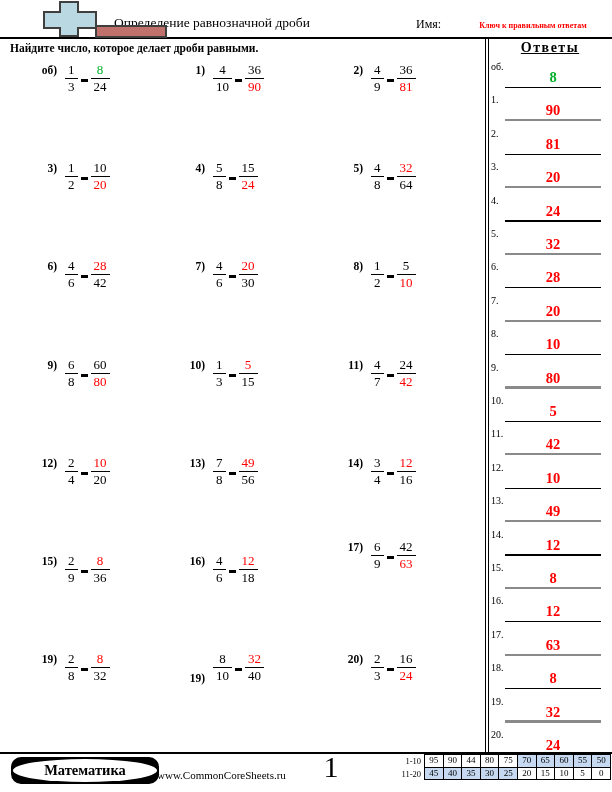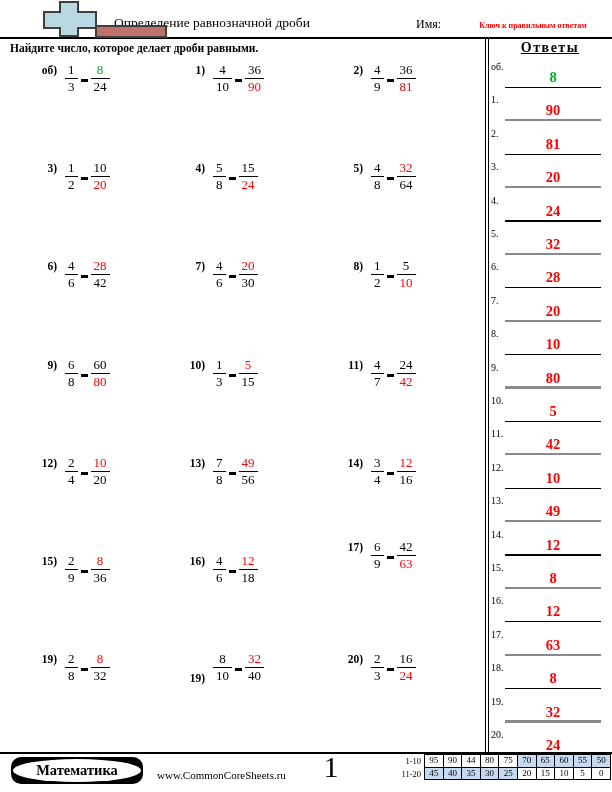--- a/index.html
+++ b/index.html
@@ -39,21 +39,21 @@
   .answer { position:absolute; left:489px; width:120px; height:25px; }
   .alabel { position:absolute; left:2px; bottom:16px; font-size:10px; }
   .aline { position:absolute; left:16px; right:8px; bottom:0; }
   #answers .answer:nth-child(odd) .aline { height:1.2px; background:#000; }
   #answers .answer:nth-child(even) .aline { height:2.2px; background:#8a8a8a; }
   .avalue { position:absolute; left:16px; right:8px; bottom:2px; text-align:center;
             font-weight:bold; font-size:14.5px; }
 
   
   .hr-bottom { position:absolute; left:0; top:752px; width:612px; height:2px; background:#000; z-index:2; }
-  .logo { position:absolute; left:11px; top:757px; width:132px; height:27px;
+  .logo { position:absolute; left:11px; top:757px; width:148px; height:27px;
           background:#000; border-radius:10px; z-index:3; }
   .logo-inner { position:absolute; left:2px; right:2px; top:2px; bottom:2px; background:#fff;
                 border-radius:50% / 50%; text-align:center; font-weight:bold;
                 font-size:14.5px; line-height:22px; color:#000; }
   .url { position:absolute; left:157px; top:769px; font-size:11px; z-index:3; }
   .pagenum { position:absolute; left:300px; top:750px; width:62px; text-align:center;
              font-size:30px; z-index:3; }
   .slabel1 { position:absolute; left:378px; top:756px; width:43px; text-align:right;
              font-size:8.5px; z-index:3; }
   .slabel2 { position:absolute; left:378px; top:769px; width:43px; text-align:right;

